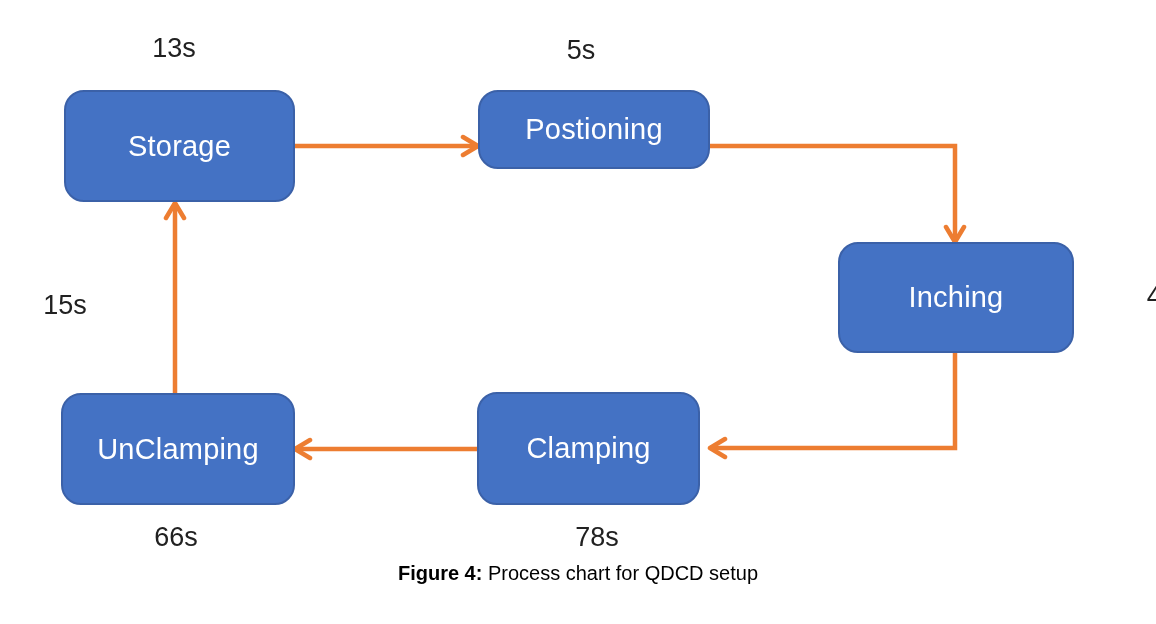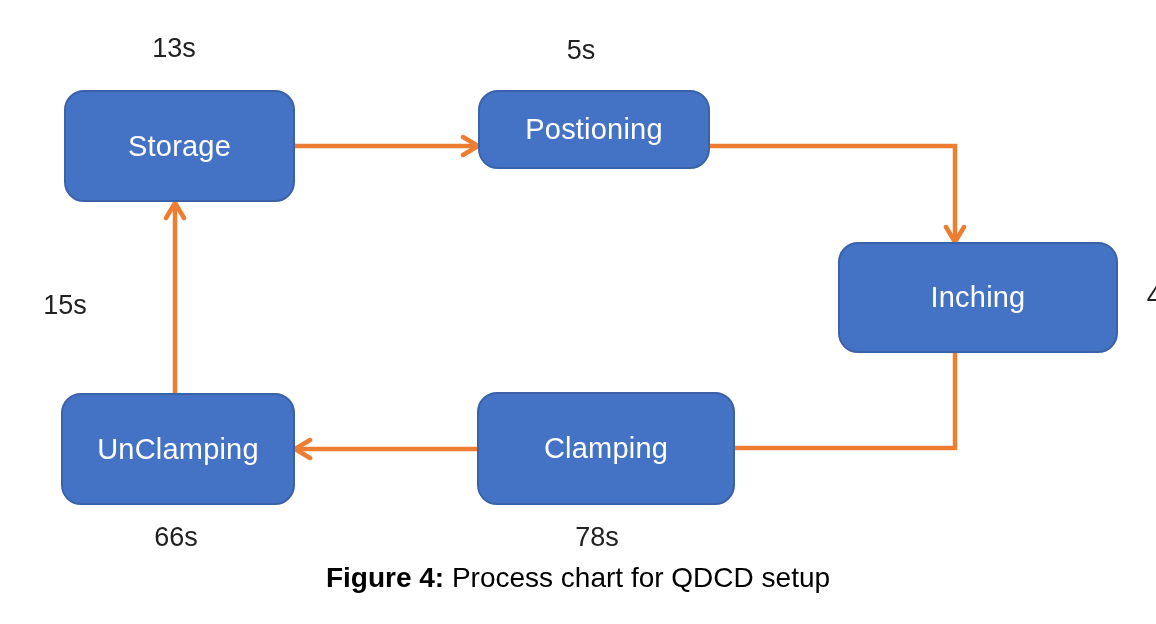--- a/index.html
+++ b/index.html
@@ -57,21 +57,21 @@
     color: var(--label-text);
     font-size: 27px;
     white-space: nowrap;
   }
   .caption {
     position: absolute;
     left: 0; top: 562px;
     width: 1156px;
     text-align: center;
     color: #000000;
-    font-size: 28px;
+    font-size: 20px;
   }
   .caption .bold { font-weight: bold; }
 </style>
 </head>
 <body>
 
 <div class="canvas">
 
   <svg class="arrows" viewBox="0 0 1156 624" xmlns="http://www.w3.org/2000/svg">
     <defs>
@@ -85,24 +85,24 @@
     <path class="flow" d="M477,449 L295,449" marker-end="url(#chev)"></path>
     <path class="flow" d="M175,393 L175,203" marker-end="url(#chev)"></path>
   </svg>
 
   <div class="node" style="left:64px; top:90px; width:231px; height:112px;">
     <span>Storage</span>
   </div>
   <div class="node" style="left:478px; top:90px; width:232px; height:79px;">
     <span>Postioning</span>
   </div>
-  <div class="node" style="left:838px; top:242px; width:280px; height:111px;">
+  <div class="node" style="left:838px; top:242px; width:236px; height:111px;">
     <span>Inching</span>
   </div>
-  <div class="node" style="left:477px; top:392px; width:258px; height:113px;">
+  <div class="node" style="left:477px; top:392px; width:223px; height:113px;">
     <span>Clamping</span>
   </div>
   <div class="node" style="left:61px; top:393px; width:234px; height:112px;">
     <span>UnClamping</span>
   </div>
 
   <div class="time-label" style="left:174px; top:48px;">13s</div>
   <div class="time-label" style="left:581px; top:50px;">5s</div>
   <div class="time-label" style="left:1161px; top:296px;">4s</div>
   <div class="time-label" style="left:597px; top:537px;">78s</div>

